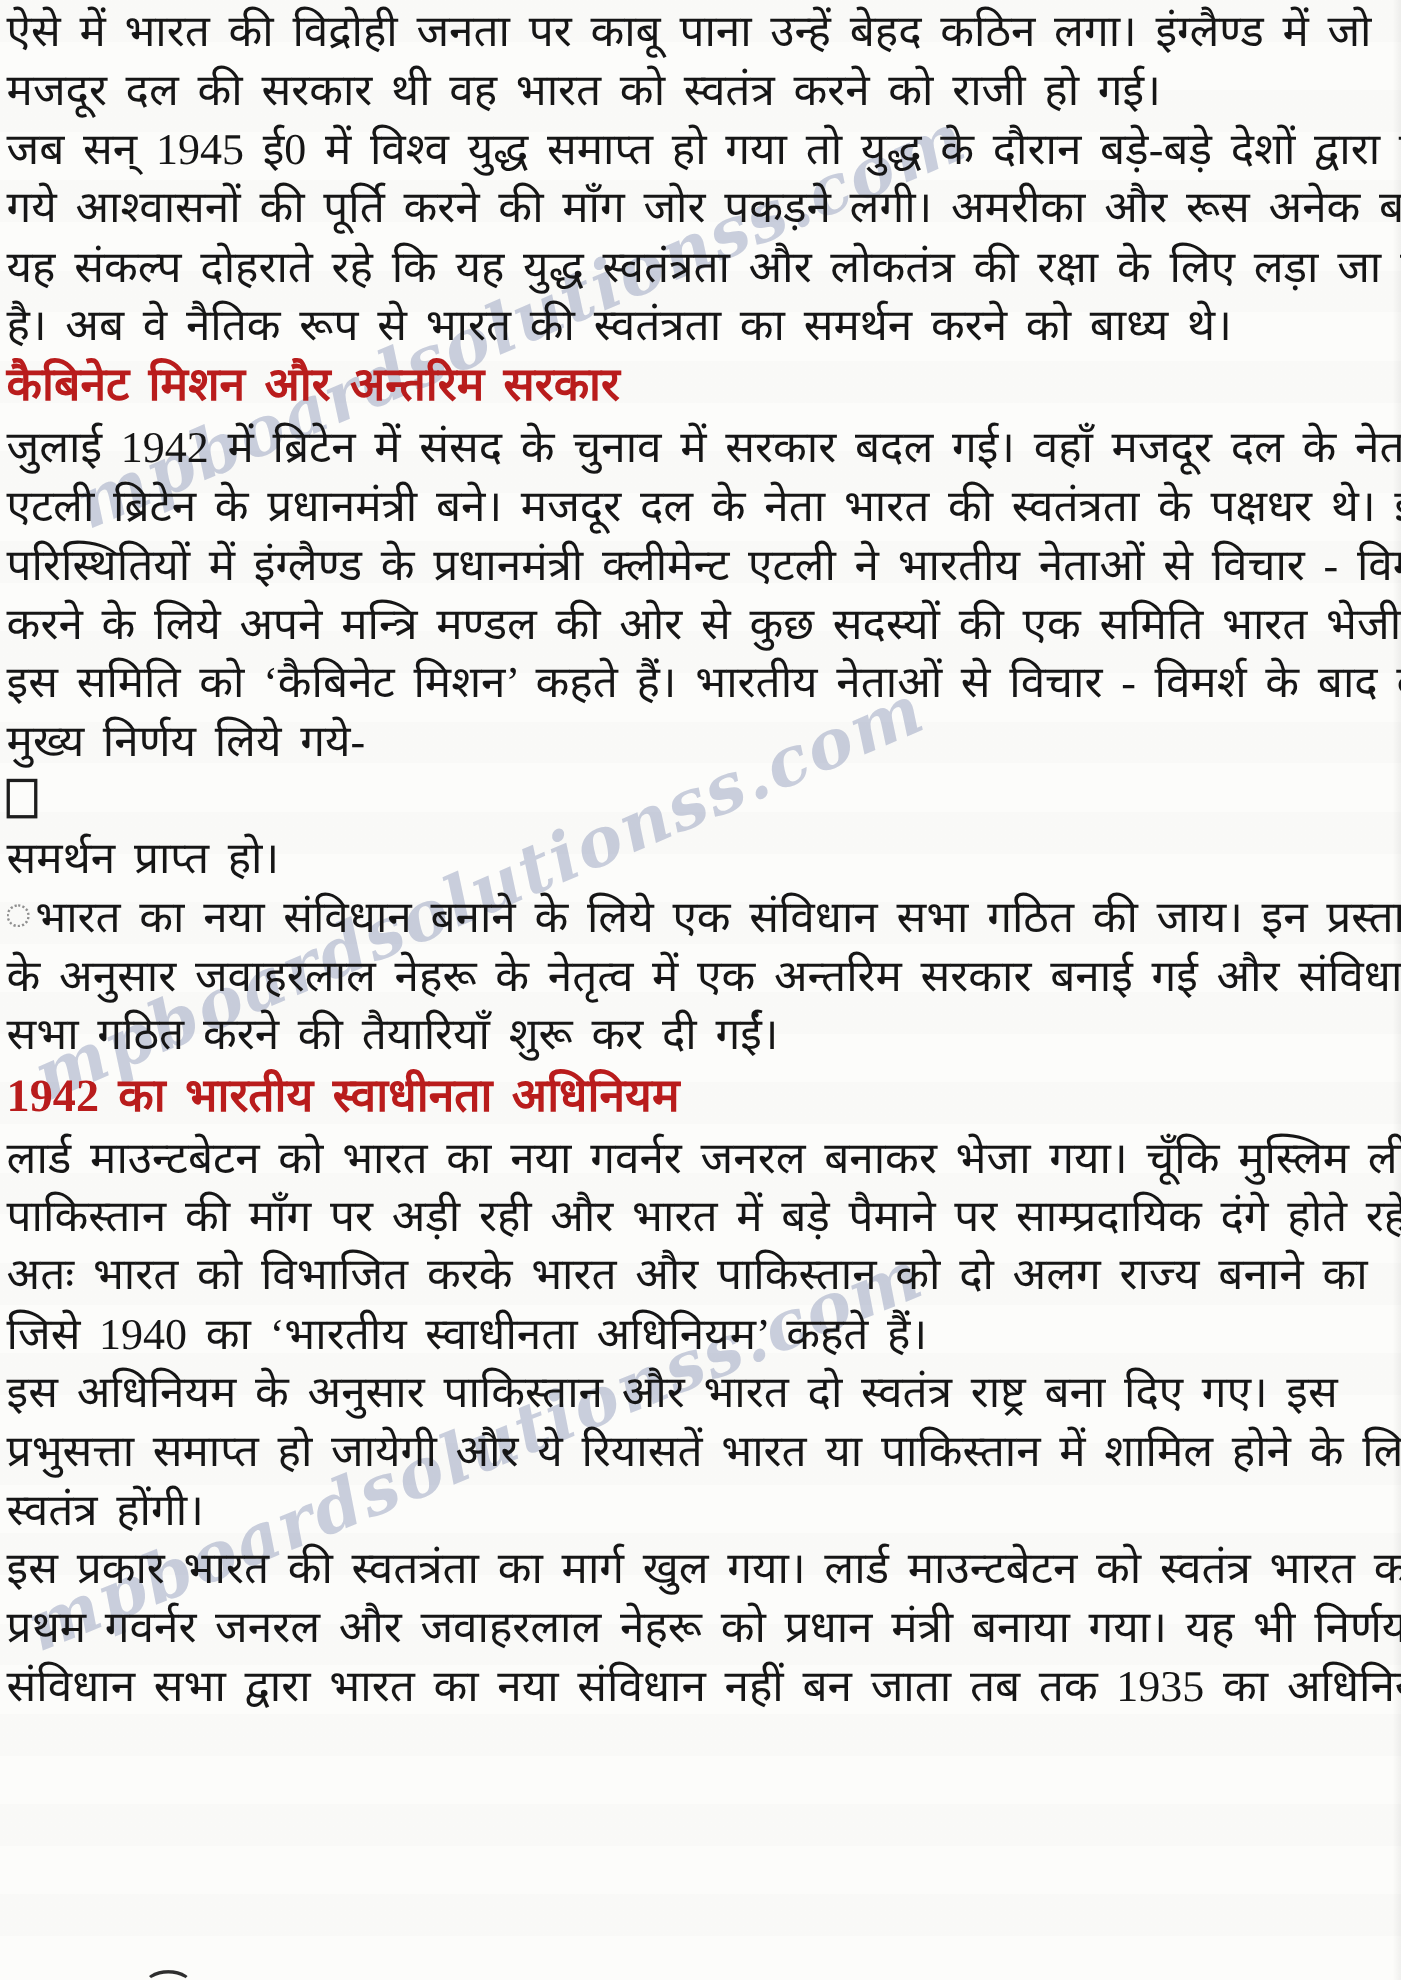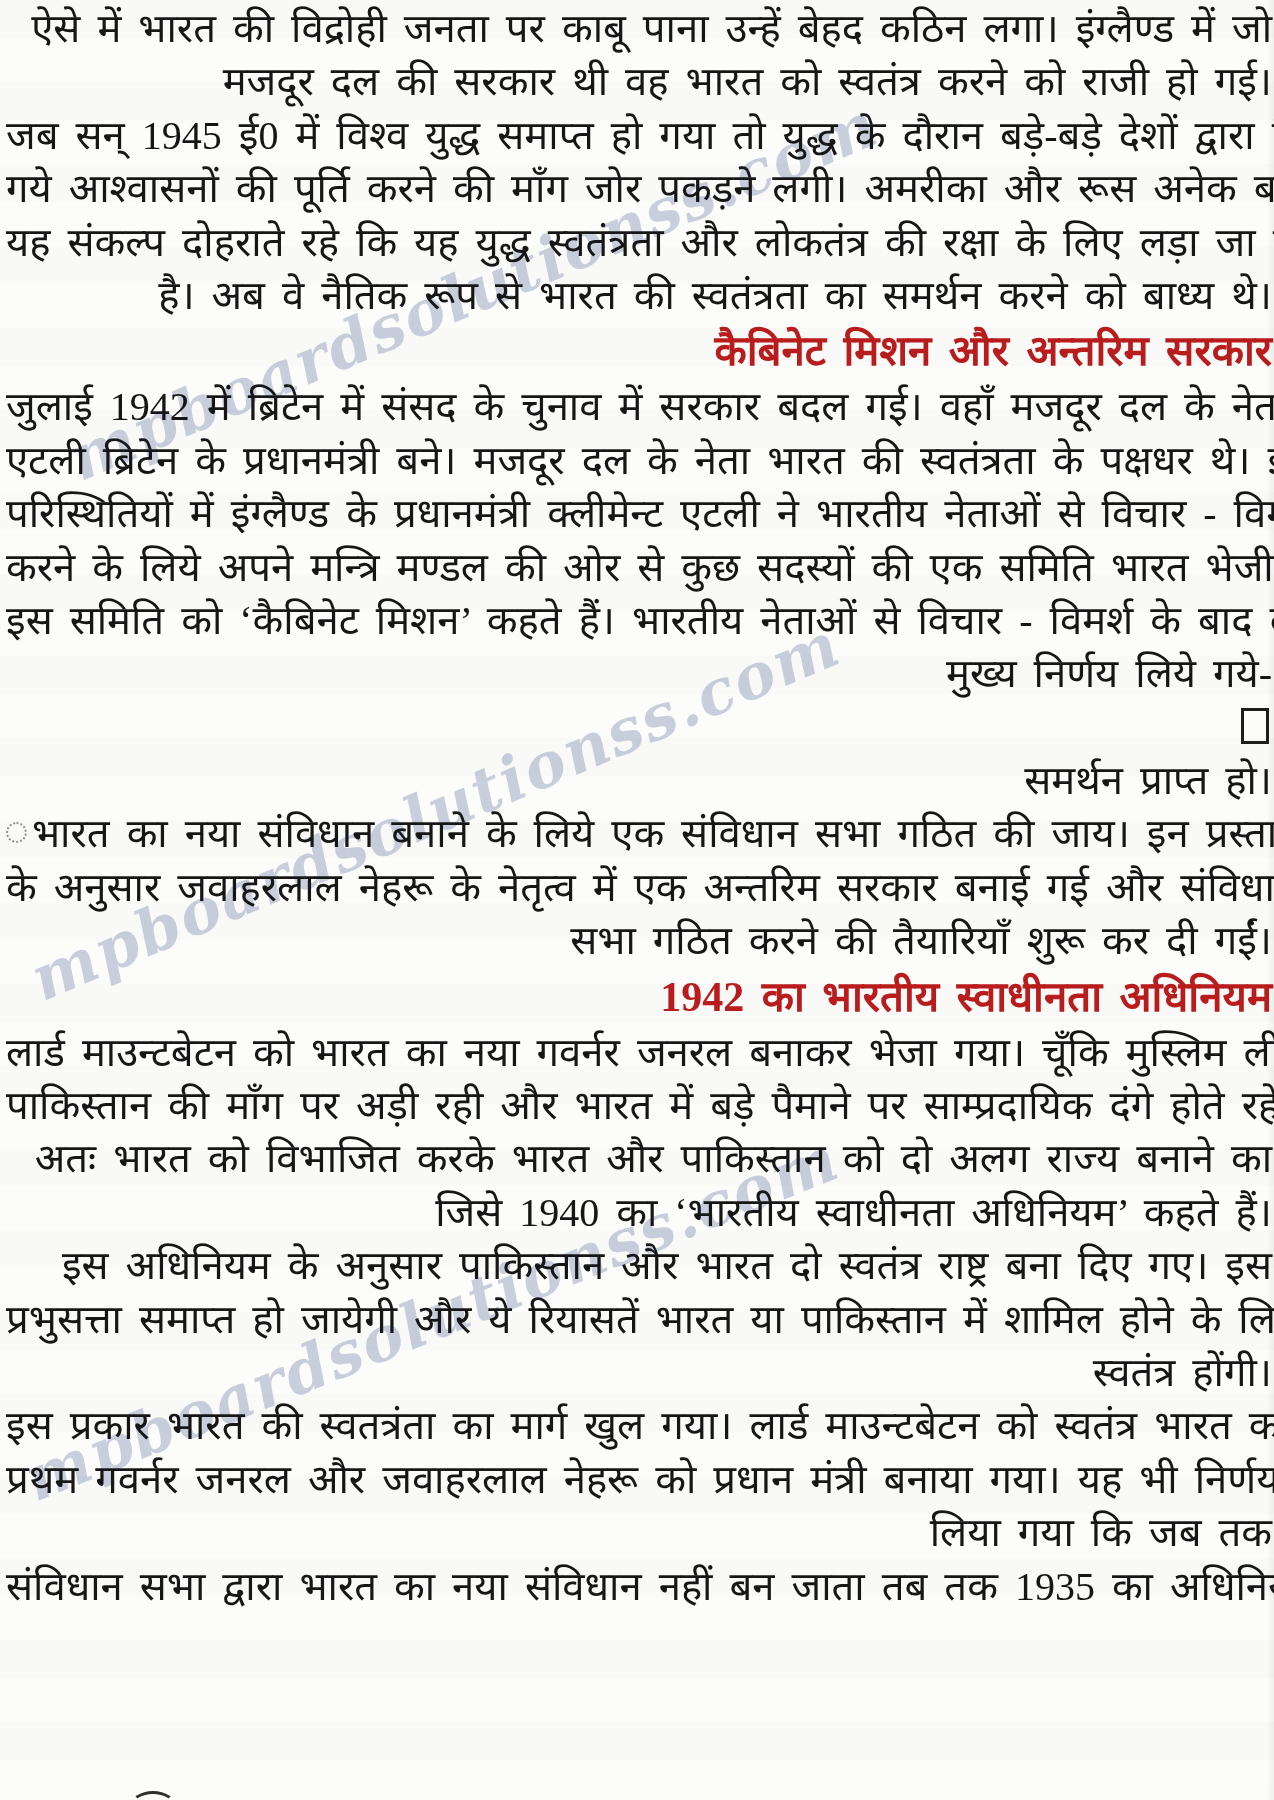--- a/index.html
+++ b/index.html
@@ -36,21 +36,20 @@
     left:6px;top:2px;right:2px;
     z-index:2;
     color:#161616;
   }
   .line{
     height:53.4px;
     line-height:53.4px;
     font-size:40px;
     white-space:nowrap;
     word-spacing:7px;
-    text-align:right;
   }
   .line.heading{
     height:58px;
     line-height:58px;
     font-weight:700;
     font-size:42px;
     color:#b91c1c;
   }
   .marker{display:inline-block;vertical-align:baseline;}
   .marker.square-outline{
@@ -113,20 +112,19 @@
       <div class="line heading">1942 का भारतीय स्वाधीनता अधिनियम</div>
       <div class="line">लार्ड माउन्टबेटन को भारत का नया गवर्नर जनरल बनाकर भेजा गया। चूँकि मुस्लिम लीग</div>
       <div class="line">पाकिस्तान की माँग पर अड़ी रही और भारत में बड़े पैमाने पर साम्प्रदायिक दंगे होते रहे।</div>
       <div class="line">अतः भारत को विभाजित करके भारत और पाकिस्तान को दो अलग राज्य बनाने का</div>
       <div class="line">जिसे 1940 का ‘भारतीय स्वाधीनता अधिनियम’ कहते हैं।</div>
       <div class="line">इस अधिनियम के अनुसार पाकिस्तान और भारत दो स्वतंत्र राष्ट्र बना दिए गए। इस</div>
       <div class="line">प्रभुसत्ता समाप्त हो जायेगी और ये रियासतें भारत या पाकिस्तान में शामिल होने के लिए</div>
       <div class="line">स्वतंत्र होंगी।</div>
       <div class="line">इस प्रकार भारत की स्वतत्रंता का मार्ग खुल गया। लार्ड माउन्टबेटन को स्वतंत्र भारत का</div>
       <div class="line">प्रथम गवर्नर जनरल और जवाहरलाल नेहरू को प्रधान मंत्री बनाया गया। यह भी निर्णय</div>
-      <div class="line">लिया गया कि जब तक</div>
       <div class="line">संविधान सभा द्वारा भारत का नया संविधान नहीं बन जाता तब तक 1935 का अधिनियम</div>
     </div>
   <div class="fragment">
       <span></span>
     </div>
   <div class="edge-shade"></div>
 </div>
 
 </body></html>

